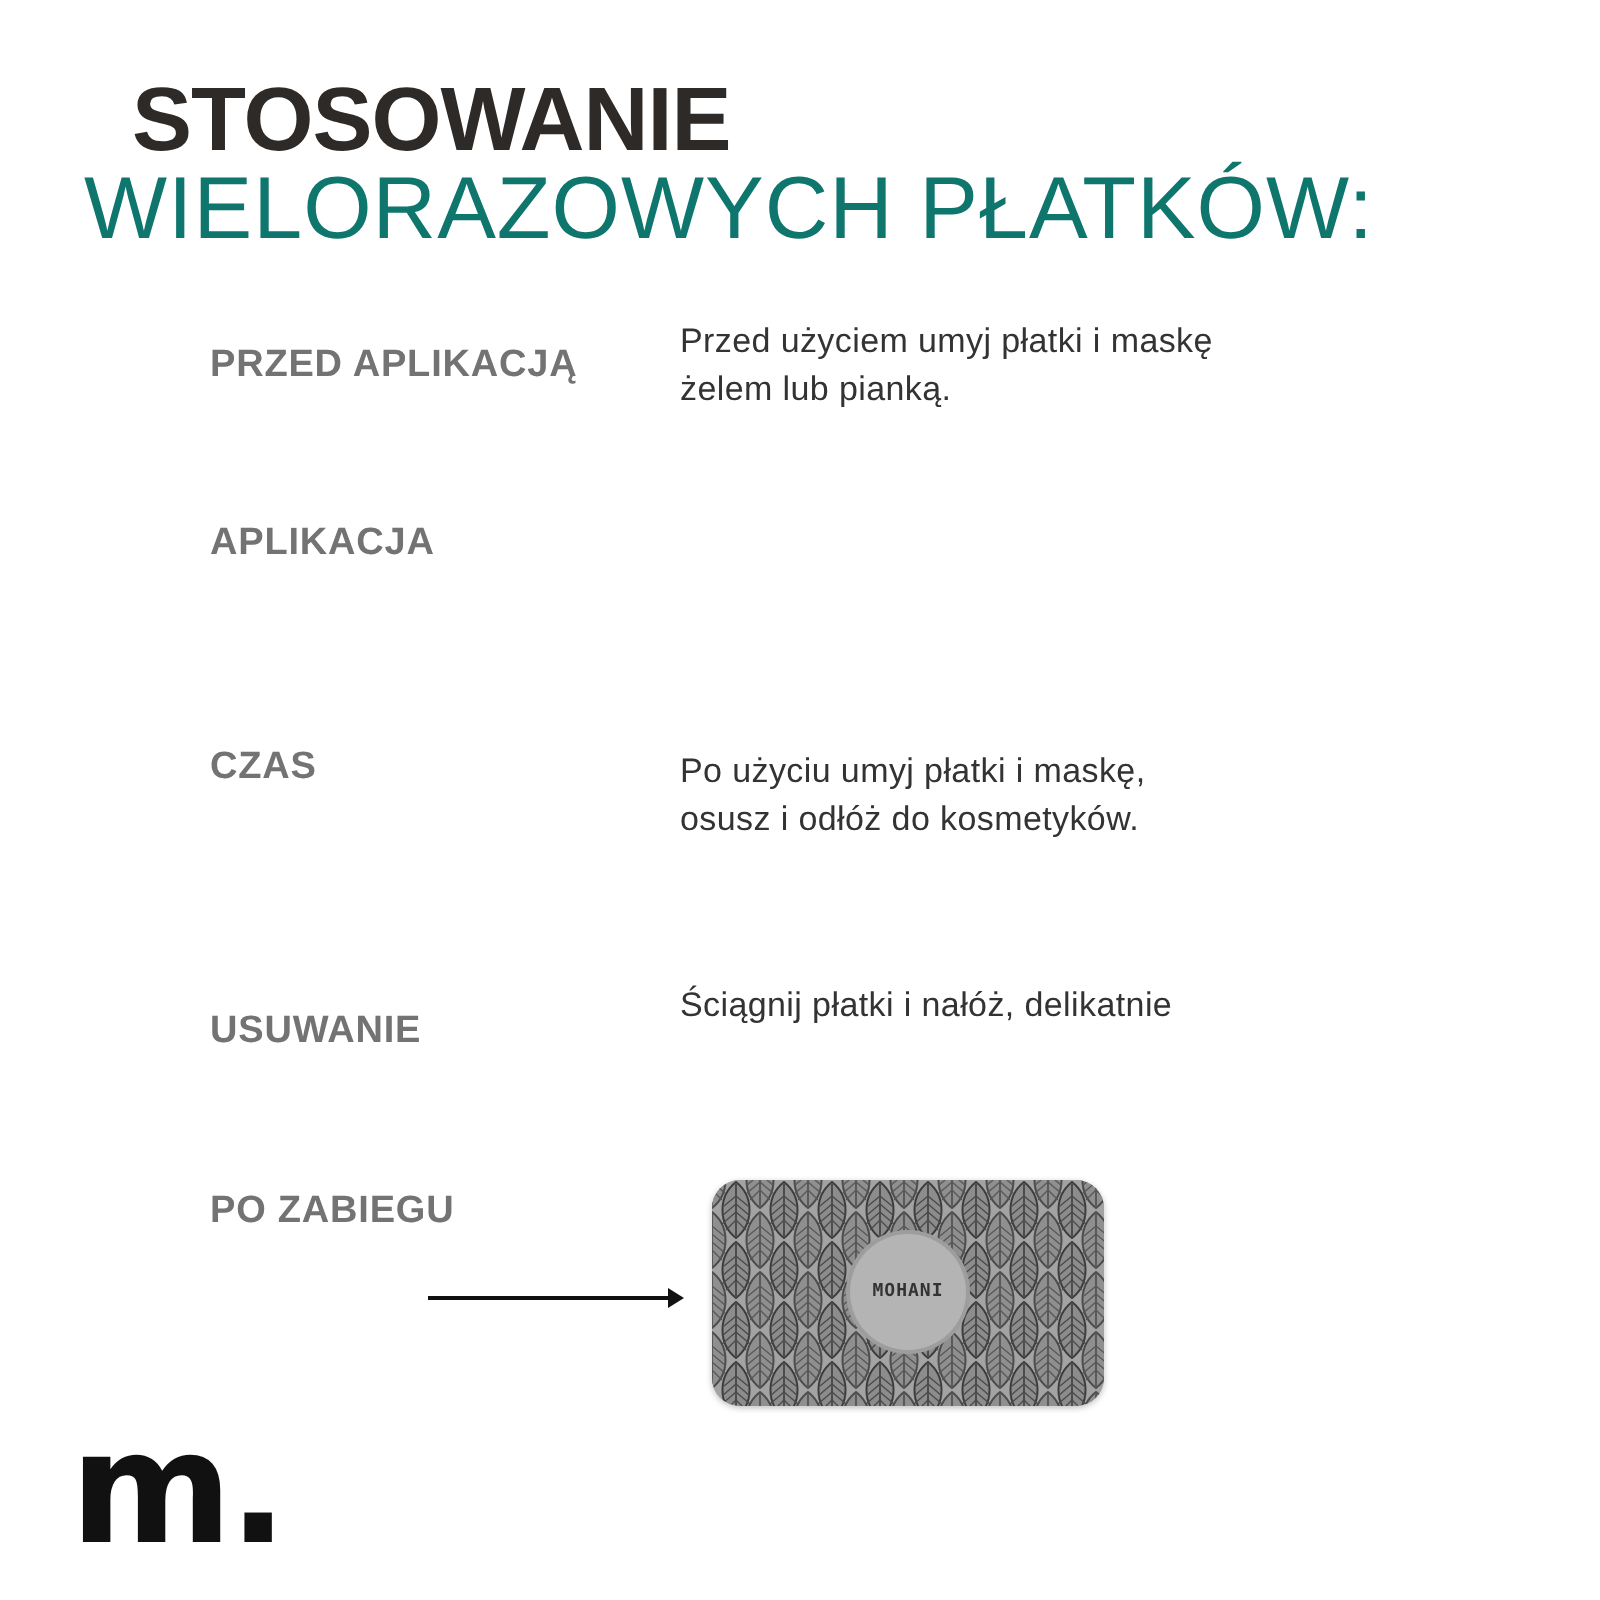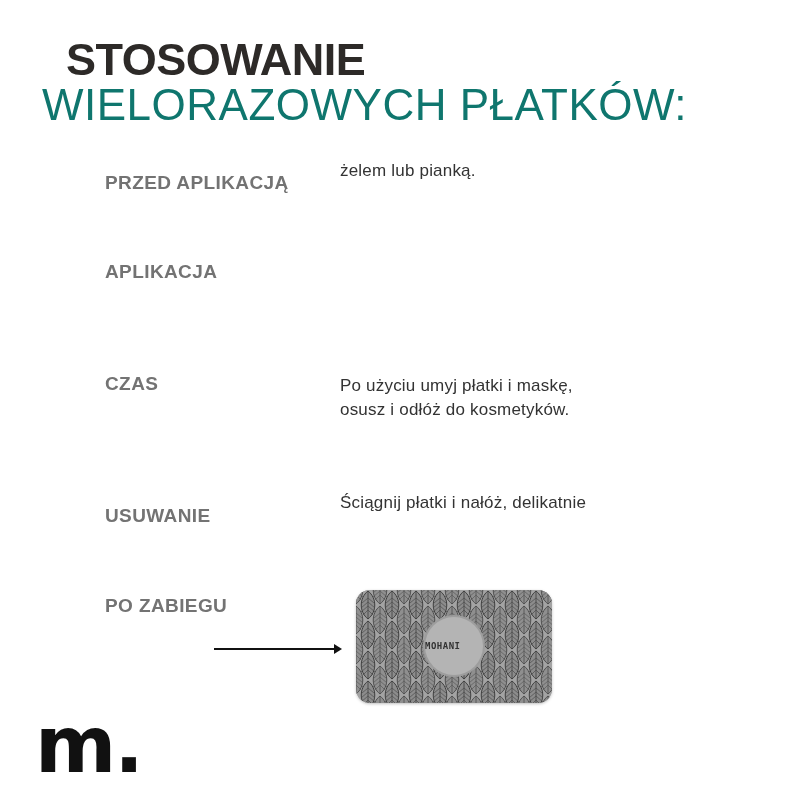--- a/index.html
+++ b/index.html
@@ -34,21 +34,21 @@
     }
     .case {
       position: absolute; left: 356px; top: 590px; width: 196px; height: 113px;
       border-radius: 14px; background-color: #9a9a9a; overflow: hidden;
       box-shadow: 0 1px 3px rgba(0,0,0,0.25);
     }
     .case svg { position: absolute; left: 0; top: 0; }
     .case-badge {
       position: absolute; left: 69px; top: 27px; width: 58px; height: 58px; border-radius: 50%;
       background: #b4b4b4; box-shadow: 0 0 0 2px #9d9d9d;
-      display: flex; align-items: center; 
+      display: flex; align-items: center; justify-content: center;
     }
     .case-badge span {
       font-family: "DejaVu Sans Mono", monospace; font-size: 9px; font-weight: 700; color: #333; letter-spacing: 0.5px;
     }
     .logo {
       position: absolute; left: 35px; top: 706px; font-size: 78px; font-weight: 700; color: #111;
       font-family: "DejaVu Sans", sans-serif; line-height: 1; letter-spacing: -2px;
     }
   </style>
 </head>
@@ -56,20 +56,21 @@
 
 <div>
   <div class="title-bold">STOSOWANIE</div>
   <div class="title-light">WIELORAZOWYCH PŁATKÓW:</div>
 </div>
 
 <div class="label" style="top:170px">
   <span>PRZED APLIKACJĄ</span>
 </div>
 <div class="desc" style="top:159px">
+  <span>Przed użyciem umyj płatki i maskę</span>
   <span>żelem lub pianką.</span>
 </div>
 
 <div class="label" style="top:259px">
   <span>APLIKACJA</span>
 </div>
 <div class="desc" style="top:248px">
 </div>
 
 <div class="label" style="top:371px">

